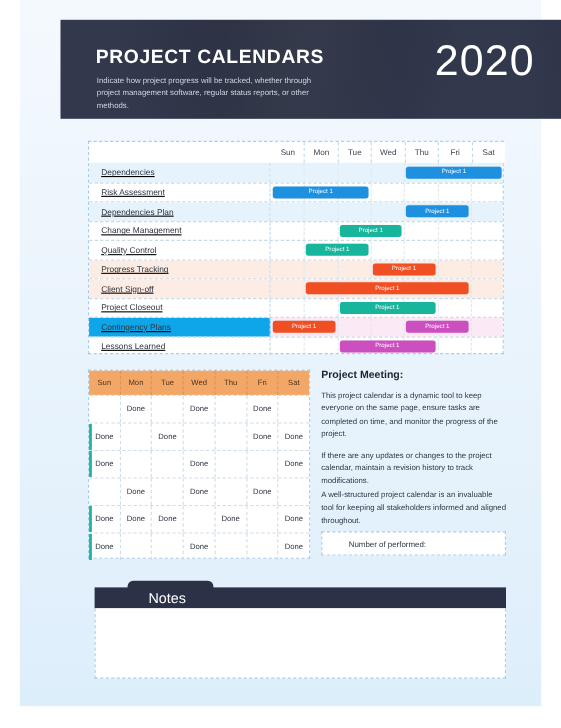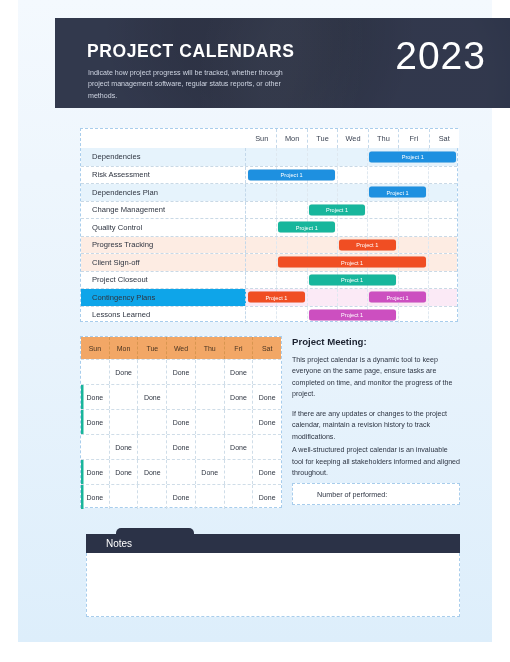--- a/index.html
+++ b/index.html
@@ -48,21 +48,21 @@
     display: flex;
   }
   .gantt-head .dcell {
     flex: 1 1 0; height: 100%;
     display: flex; align-items: center; justify-content: center;
     font-size: 7.4px; color: #3c4453;
     border-left: 1px dashed #c3d8ea;
     background: #ffffff;
   }
   .gantt-head .dcell:first-child { border-left: none; }
-  .grows { position: absolute; left: 0; top: 19px; right: 0; bottom: 0; }
+  .grows { position: absolute; left: 0; top: 19px; right: 0; bottom: 0; text-decoration: underline; }
   .grow {
     position: relative; height: 17.5px;
     border-top: 1px dashed #c9d9e6;
     display: flex;
   }
   .grow:first-child { border-top: none; }
   .grow .tname {
     width: 166px; height: 100%;
     display: flex; align-items: center;
     padding-left: 11px;
@@ -123,36 +123,36 @@
     position: absolute; left: 30px; top: 0; width: 78px; height: 7px;
     background: #2b3247;
     border-top-left-radius: 5px; border-top-right-radius: 5px;
   }
   .notes-bar {
     position: absolute; left: 0; top: 6px; width: 100%; height: 19px;
     background: #2b3247;
     display: flex; align-items: center;
   }
   .notes-bar span {
-    margin-left: 20px; color: #ffffff; font-size: 10px;
+    margin-left: 49px; color: #ffffff; font-size: 13px;
   }
   .notes-body {
     position: absolute; left: 0; top: 25px; width: 100%; height: 64px;
     background: #ffffff; border: 1px dashed #a8cdec; border-top: none;
   }
 </style>
 </head>
 <body>
 
 <div class="page">
 
   <div class="header">
     <div class="title">PROJECT CALENDARS</div>
     <div class="subtitle">Indicate how project progress will be tracked, whether through project management software, regular status reports, or other methods.</div>
-    <div class="year">2023</div>
+    <div class="year">2020</div>
   </div>
 
   <div class="gantt">
     <div class="gantt-head" id="ganttHead">
         <div class="dcell">Sun</div>
         <div class="dcell">Mon</div>
         <div class="dcell">Tue</div>
         <div class="dcell">Wed</div>
         <div class="dcell">Thu</div>
         <div class="dcell">Fri</div>

